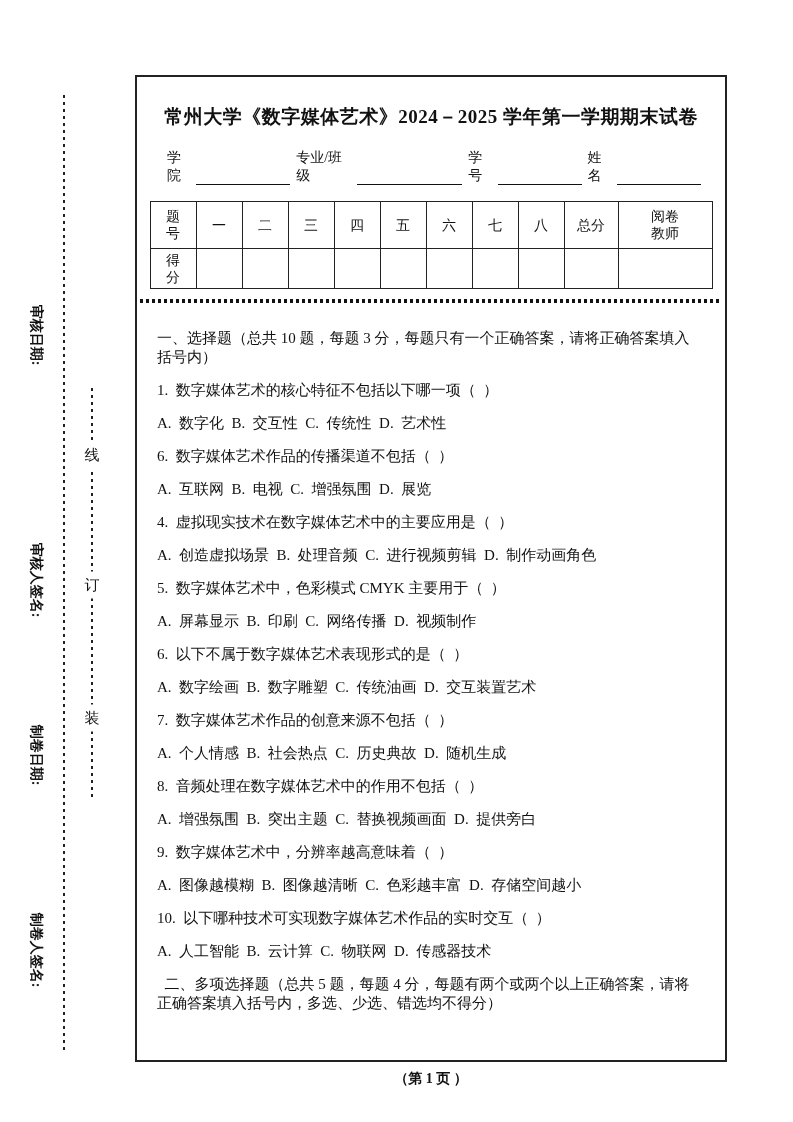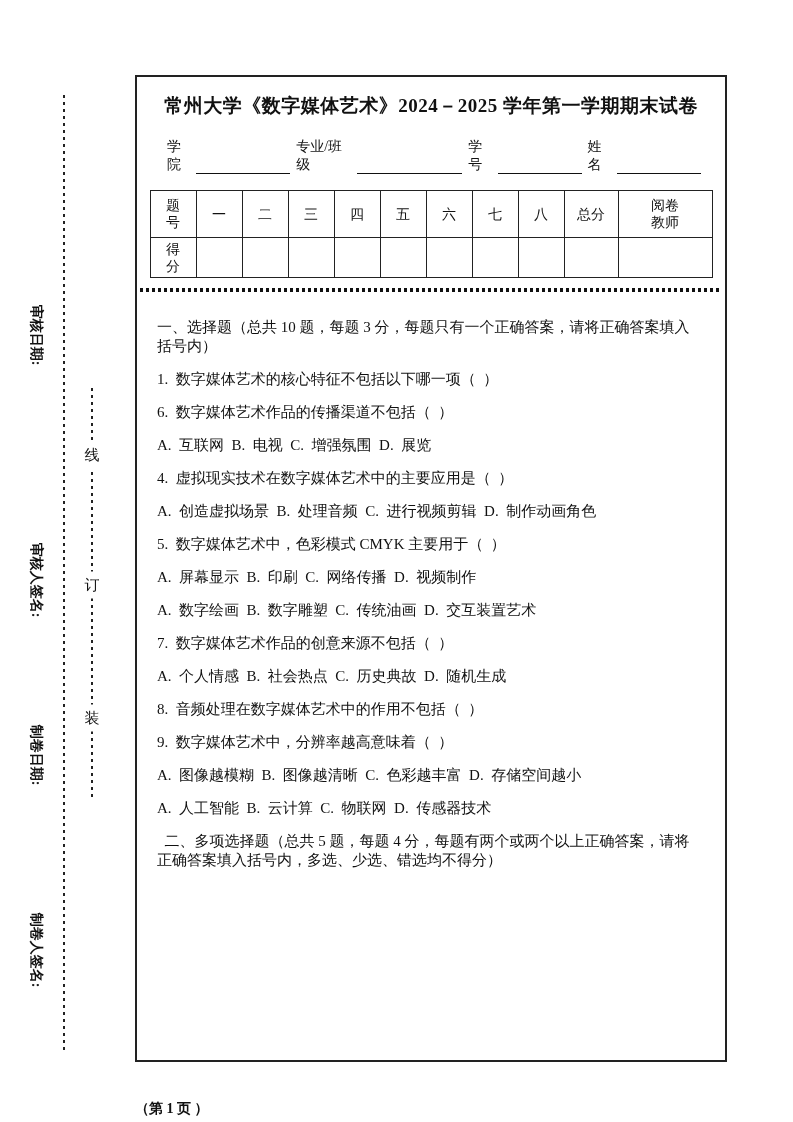--- a/index.html
+++ b/index.html
@@ -32,21 +32,21 @@
   }
 
   
   .main-box {
     position: absolute; left: 135px; top: 75px;
     width: 592px; height: 987px;
     border: 2px solid #222;
     background: #fff;
   }
   .title {
-    margin-top: 16px;
+    margin-top: 27px;
     text-align: center;
     font-size: 19px; font-weight: bold;
     letter-spacing: 0.5px;
     white-space: nowrap;
   }
   .fields {
     margin: 19px 24px 0 30px;
     font-size: 14px;
     display: flex; align-items: flex-end;
   }
@@ -89,22 +89,22 @@
     font-size: 15px;
   }
   .content p {
     margin: 0 8px 14px 0;
     line-height: 19px;
     white-space: pre-wrap;
   }
 
   .footer {
     position: absolute; left: 135px; top: 1070px; width: 592px;
-    text-align: left;
-    font-size: 14px; font-weight: bold; margin-top: 30px;
+    text-align: center;
+    font-size: 14px; font-weight: bold;
   }
 </style>
 </head>
 <body>
 
 <div class="page">
 
   <div class="v-label" style="left:36px; top:335px;">审核日期:</div>
   <div class="v-label" style="left:36px; top:580px;">审核人签名:</div>
   <div class="v-label" style="left:36px; top:755px;">制卷日期:</div>
@@ -164,41 +164,45 @@
       </tr>
     </tbody>
       </table>
 
     <div class="dotted-sep"></div>
 
     <div class="content">
       <p>一、选择题（总共 10 题，每题 3 分，每题只有一个正确答案，请将正确答案填入括号内）</p>
 
       <p>1.  数字媒体艺术的核心特征不包括以下哪一项（  ）</p>
+      <p>A.  数字化  B.  交互性  C.  传统性  D.  艺术性</p>
 
 
       <p>6.  数字媒体艺术作品的传播渠道不包括（  ）</p>
       <p>A.  互联网  B.  电视  C.  增强氛围  D.  展览</p>
 
       <p>4.  虚拟现实技术在数字媒体艺术中的主要应用是（  ）</p>
       <p>A.  创造虚拟场景  B.  处理音频  C.  进行视频剪辑  D.  制作动画角色</p>
 
       <p>5.  数字媒体艺术中，色彩模式 CMYK 主要用于（  ）</p>
       <p>A.  屏幕显示  B.  印刷  C.  网络传播  D.  视频制作</p>
 
+      <p>6.  以下不属于数字媒体艺术表现形式的是（  ）</p>
       <p>A.  数字绘画  B.  数字雕塑  C.  传统油画  D.  交互装置艺术</p>
 
       <p>7.  数字媒体艺术作品的创意来源不包括（  ）</p>
       <p>A.  个人情感  B.  社会热点  C.  历史典故  D.  随机生成</p>
 
       <p>8.  音频处理在数字媒体艺术中的作用不包括（  ）</p>
+      <p>A.  增强氛围  B.  突出主题  C.  替换视频画面  D.  提供旁白</p>
 
       <p>9.  数字媒体艺术中，分辨率越高意味着（  ）</p>
       <p>A.  图像越模糊  B.  图像越清晰  C.  色彩越丰富  D.  存储空间越小</p>
 
+      <p>10.  以下哪种技术可实现数字媒体艺术作品的实时交互（  ）</p>
       <p>A.  人工智能  B.  云计算  C.  物联网  D.  传感器技术</p>
 
       <p>  二、多项选择题（总共 5 题，每题 4 分，每题有两个或两个以上正确答案，请将正确答案填入括号内，多选、少选、错选均不得分）</p>
     </div>
 
   </div>
 
   <div class="footer">（第 1 页 ）</div>
 
 </div>

